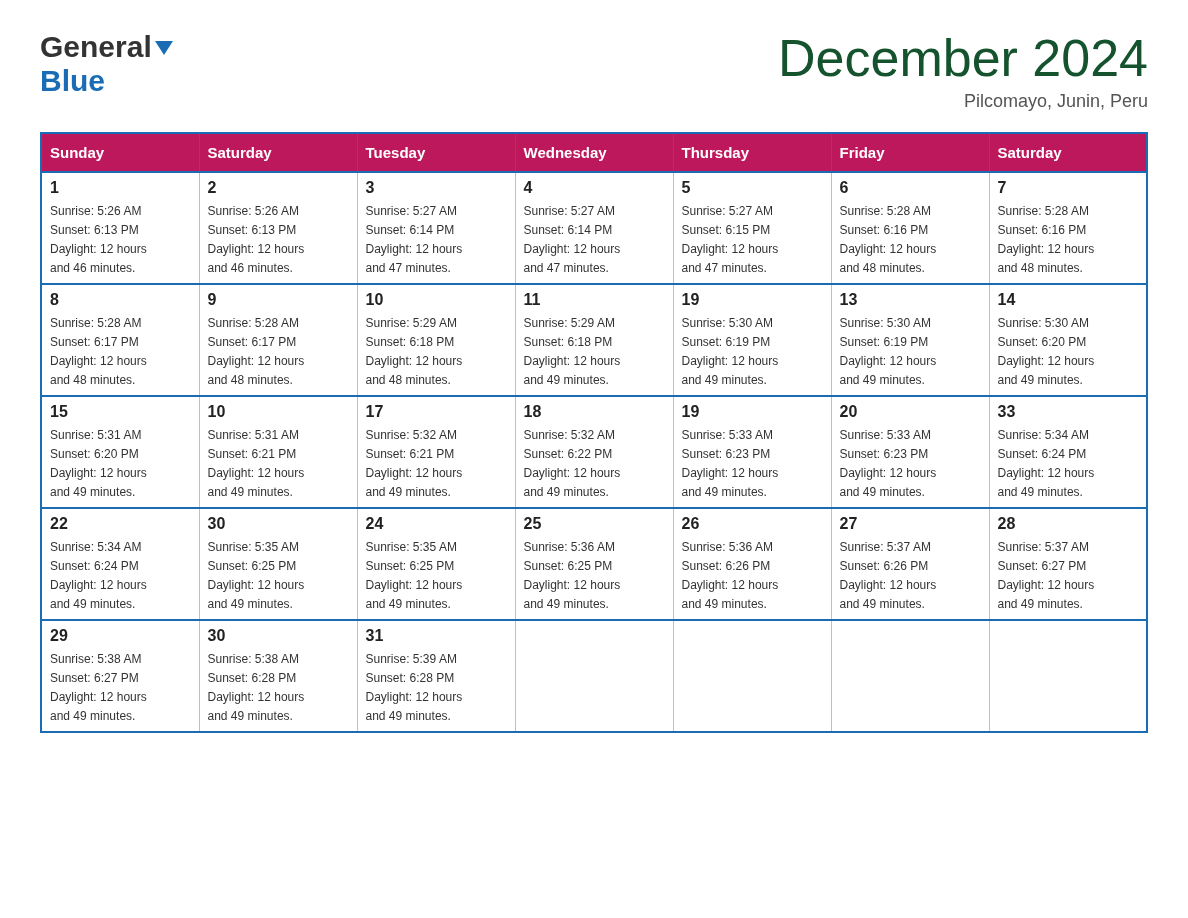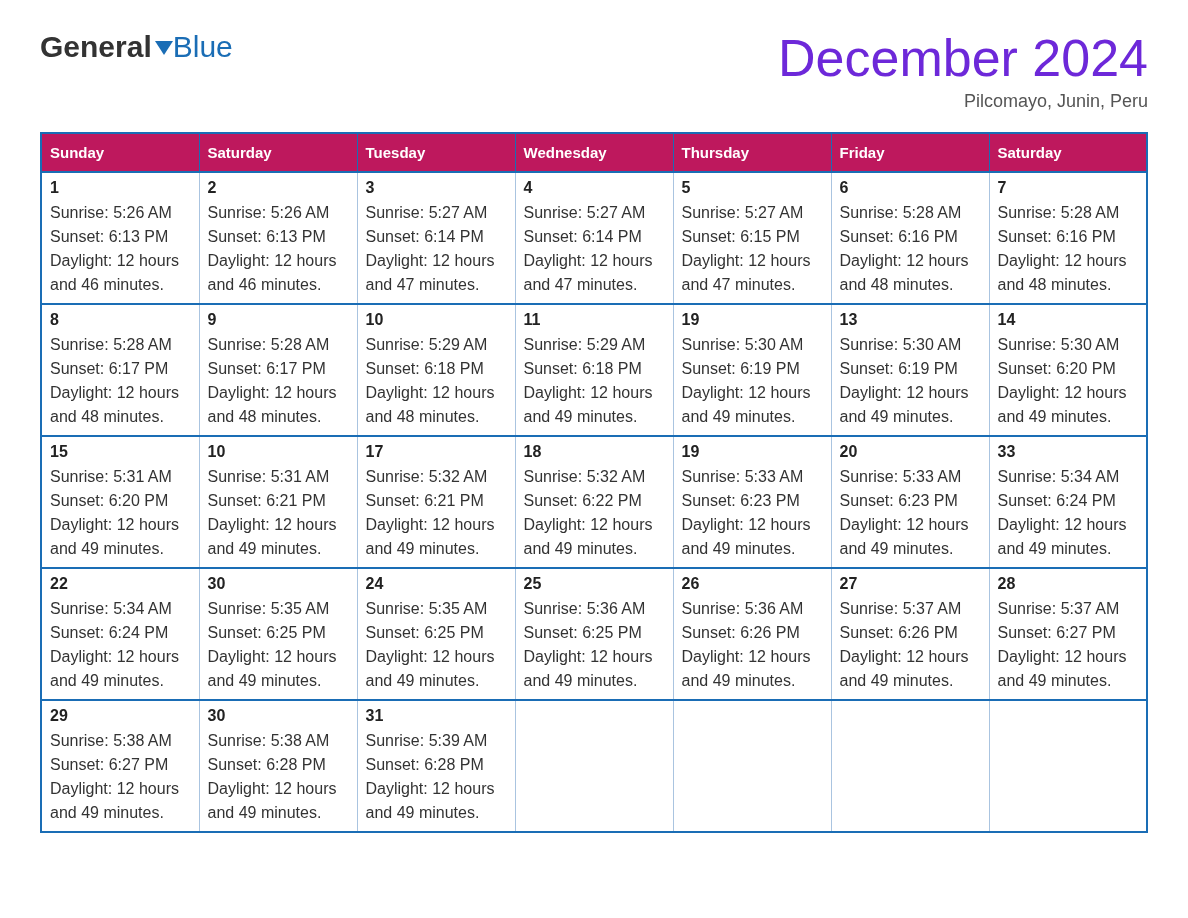--- a/index.html
+++ b/index.html
@@ -11,30 +11,30 @@
       min-height: 918px;
     }
     .header {
       display: flex;
       justify-content: space-between;
       align-items: flex-start;
       margin-bottom: 20px;
     }
     .logo {
       display: flex;
-      flex-direction: row;
+      flex-direction: column;
       align-items: flex-start;
     }
     .title-section {
       text-align: right;
     }
     .month-title {
       font-size: 52px;
       font-weight: normal;
-      color: #6d28d9;
+      color: #14532d;
       line-height: 1.1;
     }
     .location {
       font-size: 18px;
       color: #555;
       margin-top: 4px;
     }
     .calendar {
       width: 100%;
       border-collapse: collapse;
@@ -58,21 +58,21 @@
       height: 110px;
     }
     .day-number {
       font-size: 16px;
       font-weight: bold;
       color: #222;
       display: block;
       margin-bottom: 4px;
     }
     .day-info {
-      font-size: 16px;
+      font-size: 12px;
       color: #333;
       line-height: 1.5;
     }
     .empty-cell {
       background: #fff;
     }
     .logo-wrapper {
       display: flex;
       align-items: center;
     }
@@ -86,21 +86,21 @@
       width: 0;
       height: 0;
       border-left: 9px solid transparent;
       border-right: 9px solid transparent;
       border-top: 14px solid #1a6db5;
       margin-left: 3px;
       margin-bottom: -2px;
     }
     .logo-blue-word {
       font-size: 30px;
-      font-weight: normal;
+      font-weight: bold;
       color: #1a6db5;
     }
   </style>
 </head>
 <body>
 
 <div class="header">
   <div class="logo">
     <div class="logo-wrapper">
       <span class="logo-general">General</span>

